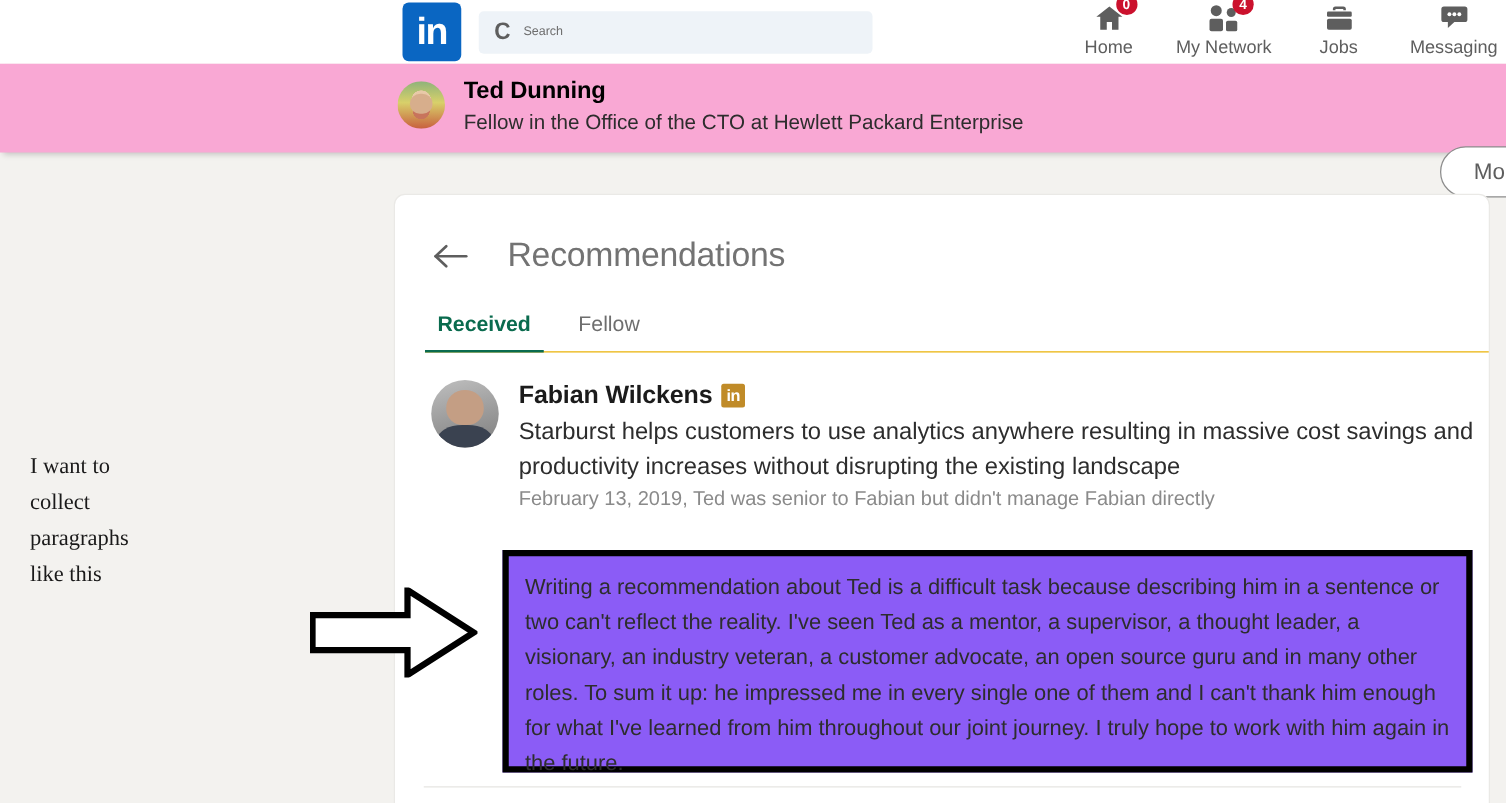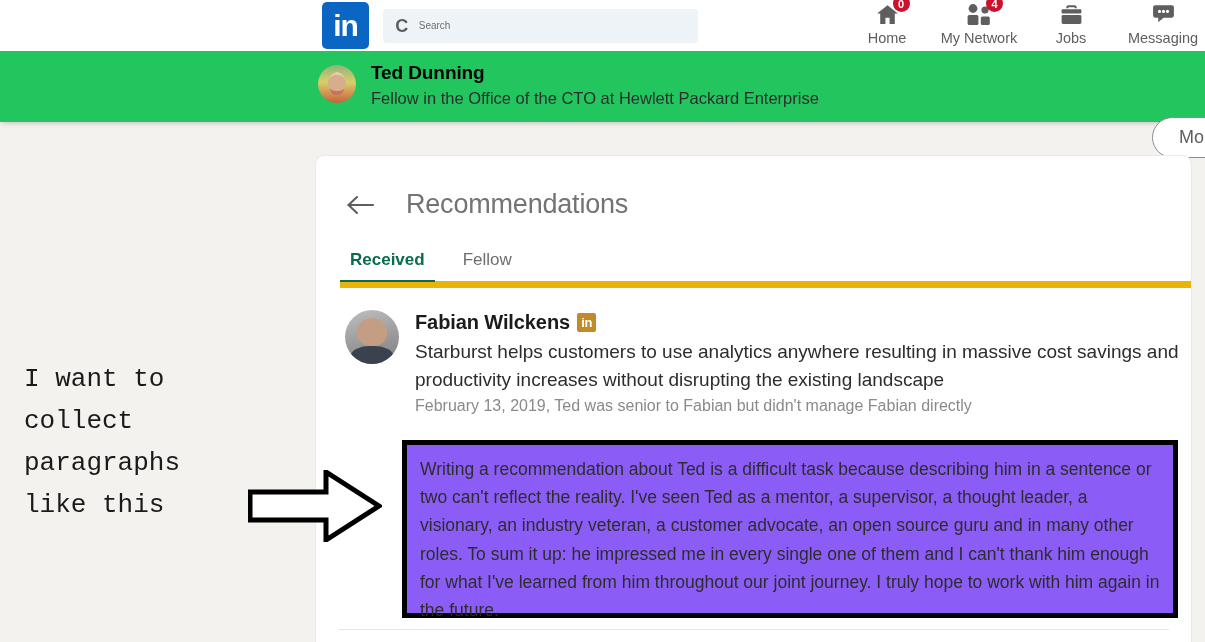--- a/index.html
+++ b/index.html
@@ -124,21 +124,21 @@
     padding: 0 2px;
     box-sizing: border-box;
   }
 
   
   .subheader {
     position: absolute;
     left: 0; top: 51px;
     width: 1205px;
     height: 71px;
-    background: #22c55e;
+    background: #f9a8d4;
     box-shadow: 0 3px 5px -2px rgba(0,0,0,0.22);
   }
   .subheader-inner {
     position: absolute;
     left: 318px; top: 10px;
     display: flex;
     align-items: flex-start;
     gap: 15px;
   }
   .avatar-ted {
@@ -221,21 +221,21 @@
   .card-title {
     font-size: 27px;
     color: #737373;
     letter-spacing: -0.2px;
   }
   .tabs {
     display: flex;
     align-items: flex-start;
     gap: 18px;
     margin: 24px 0 0 24px;
-    border-bottom: 7px solid #eab308;
+    border-bottom: 1px solid #eab308;
     width: 853px;
     box-sizing: border-box;
   }
   .tab {
     padding: 6px 10px 11px 10px;
     font-size: 17px;
     color: #6E6E6E;
     position: relative;
   }
   .tab.active {
@@ -343,24 +343,24 @@
     height: 1px;
     background: #E6E5E2;
   }
 
   
   .annotation {
     position: absolute;
     left: 24px;
     top: 358px;
     width: 230px;
-    font-size: 26px;
+    font-size: 18px;
     color: #1A1A1A;
     line-height: 1.62;
-    font-family: Liberation Mono, monospace;
+    font-family: Liberation Serif, serif;
     white-space: pre-line;
   }
   .arrow-annotation {
     position: absolute;
     left: 248px;
     top: 470px;
   }
 </style>
 </head>
 <body>

